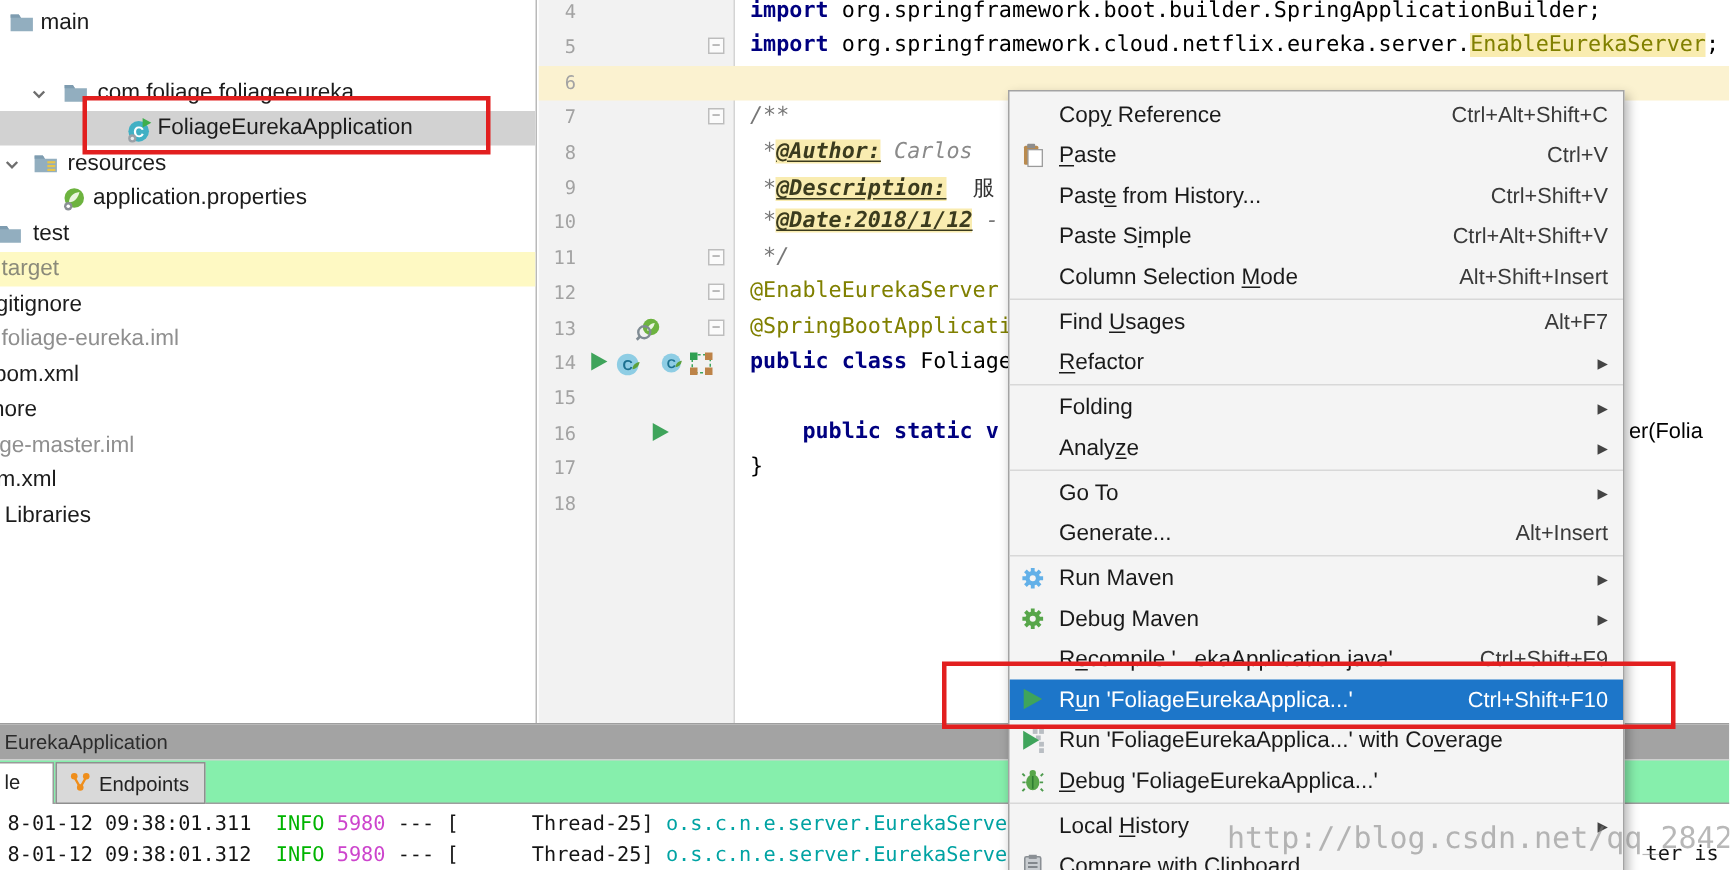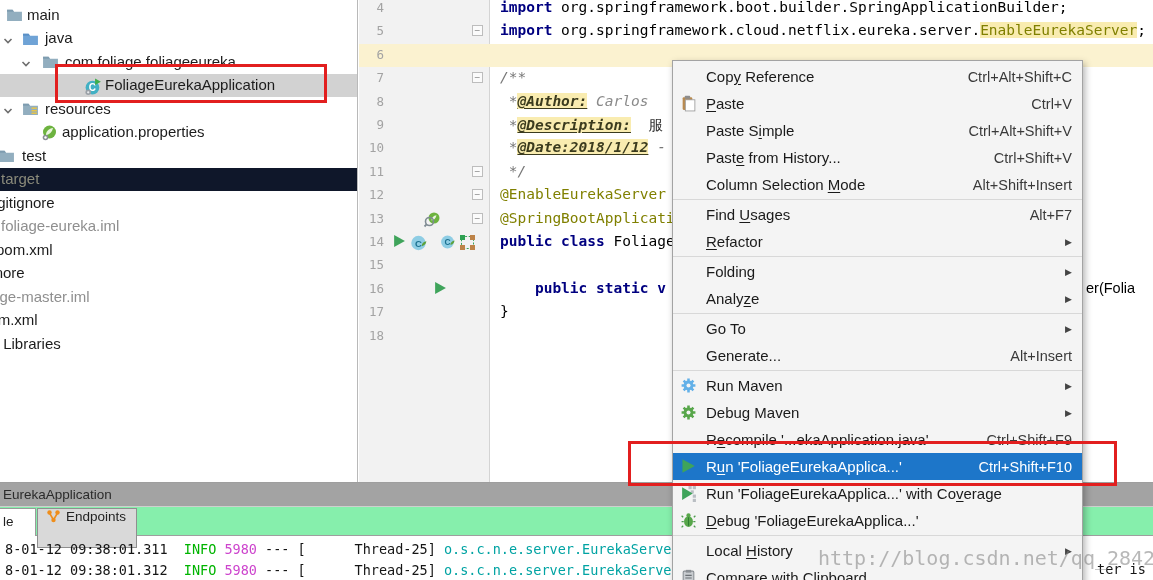--- a/index.html
+++ b/index.html
@@ -43,23 +43,23 @@
   #bottom{position:absolute;left:0;top:482px;width:100%;height:98px;background:#fff;
           border-top:1px solid #9e9e9e;box-sizing:border-box;}
   .rc-title{position:absolute;left:0;top:0;width:100%;height:24px;background:#a3a3a3;
             border-bottom:1px solid #cfcfcf;box-sizing:border-box;}
   .rc-title span{position:absolute;left:3px;top:4px;font-size:13.5px;color:#2b2b2b;}
   .rc-tabs{position:absolute;left:0;top:24px;width:100%;height:29px;background:#86efac;
            border-bottom:1px solid #9e9e9e;box-sizing:border-box;}
   .tab-frag{position:absolute;left:-8px;top:1px;width:44px;height:28px;background:#fff;
             border:1px solid #9a9a9a;border-bottom:none;box-sizing:border-box;}
   .tab-frag span{position:absolute;left:10px;top:5px;font-size:13.5px;color:#222;}
-  .tab-endpoints{position:absolute;left:37px;top:1px;height:40px;padding:0 10px 0 8px;
+  .tab-endpoints{position:absolute;left:37px;top:1px;height:28px;padding:0 10px 0 8px;
                  background:#d9d9d9;border:1px solid #8f8f8f;box-sizing:border-box;
-                 display:flex;align-items:flex-start;gap:5px;font-size:13.5px;color:#222;}
+                 display:flex;align-items:center;gap:5px;font-size:13.5px;color:#222;}
   #console{position:absolute;left:5px;top:56px;font-family:"DejaVu Sans Mono",monospace;
            font-size:13.5px;line-height:21px;color:#151515;white-space:pre;}
   .c-info{color:#00b400;}
   .c-pid{color:#cd44cd;text-align:right;}
   .c-logger{color:#00a3a3;}
   #console-frag{position:absolute;left:1097px;top:78px;font-family:"DejaVu Sans Mono",monospace;
                 font-size:13.5px;color:#151515;white-space:pre;z-index:5;}
 
   
   #menu{position:absolute;left:672px;top:60px;width:411px;height:532px;background:#f4f4f4;
@@ -88,30 +88,20 @@
 
 <div id="app">
   <div id="tree">
       <div class="trow" style="top: 3px;">
         <span class="ticon" style="left: 6px;"><svg width="17" height="17" viewBox="0 0 16 16">
             <path d="M1 3.5h5.2l1.3 2H15v8.5H1z" fill="#92aebf"></path>
             <path d="M1 3.5h5.2l1.3 2H1z" fill="#7e9cb0"></path>
           </svg></span>
         <span class="tlabel" style="left: 27px;">main</span>
       </div>
-      <div class="trow" style="top: 26.5px;">
-        <span class="chev" style="left: 2px;"><svg width="12" height="12" viewBox="0 0 12 12">
-            <path d="M2.5 4l3.5 3.5L9.5 4" stroke="#6e6e6e" stroke-width="1.6" fill="none"></path>
-          </svg></span>
-        <span class="ticon" style="left: 22px;"><svg width="17" height="17" viewBox="0 0 16 16">
-            <path d="M1 3.5h5.2l1.3 2H15v8.5H1z" fill="#6fa3d6"></path>
-            <path d="M1 3.5h5.2l1.3 2H1z" fill="#5b90c6"></path>
-          </svg></span>
-        <span class="tlabel" style="left: 45px;">java</span>
-      </div>
       <div class="trow" style="top: 50px;">
         <span class="chev" style="left: 20px;"><svg width="12" height="12" viewBox="0 0 12 12">
             <path d="M2.5 4l3.5 3.5L9.5 4" stroke="#6e6e6e" stroke-width="1.6" fill="none"></path>
           </svg></span>
         <span class="ticon" style="left: 42px;"><svg width="17" height="17" viewBox="0 0 16 16">
             <path d="M1 3.5h5.2l1.3 2H15v8.5H1z" fill="#92aebf"></path>
             <path d="M1 3.5h5.2l1.3 2H1z" fill="#7e9cb0"></path>
           </svg></span>
         <span class="tlabel" style="left: 65px;">com.foliage.foliageeureka</span>
       </div>
@@ -147,21 +137,21 @@
           </svg></span>
         <span class="tlabel" style="left: 62px;">application.properties</span>
       </div>
       <div class="trow" style="top: 144px;">
         <span class="ticon" style="left: -2px;"><svg width="17" height="17" viewBox="0 0 16 16">
             <path d="M1 3.5h5.2l1.3 2H15v8.5H1z" fill="#92aebf"></path>
             <path d="M1 3.5h5.2l1.3 2H1z" fill="#7e9cb0"></path>
           </svg></span>
         <span class="tlabel" style="left: 22px;">test</span>
       </div>
-      <div class="trow" style="top: 167.5px; background: #0f172a;">
+      <div class="trow" style="top: 167.5px; background: #fef9c3;">
         <span class="tlabel" style="left: 1px; color: rgb(138, 138, 122);">target</span>
       </div>
       <div class="trow" style="top: 191px;">
         <span class="tlabel" style="left: -7px;">.gitignore</span>
       </div>
       <div class="trow" style="top: 214.5px;">
         <span class="tlabel" style="left: 1px; color: rgb(143, 143, 143);">foliage-eureka.iml</span>
       </div>
       <div class="trow" style="top: 238px;">
         <span class="tlabel" style="left: -4px;">pom.xml</span>
@@ -315,29 +305,29 @@
             <rect x="2.5" y="2" width="9" height="12" rx="1" fill="#b98a4e"></rect>
             <rect x="4.5" y="0.8" width="5" height="2.8" rx="0.6" fill="#8d8d8d"></rect>
             <rect x="5" y="4.5" width="9" height="10.5" fill="#fff" stroke="#9a9a9a" stroke-width="0.8"></rect>
           </svg></span>
         <span class="mlabel"><span></span><span class="accel">P</span><span>aste</span></span>
         <span class="mfill"></span>
         <span class="mshort">Ctrl+V</span>
       </div>
       <div class="mi">
         <span class="mic"></span>
+        <span class="mlabel"><span>Past</span><span class="accel">e</span><span> from History...</span></span>
+        <span class="mfill"></span>
+        <span class="mshort">Ctrl+Shift+V</span>
+      </div>
+      <div class="mi">
+        <span class="mic"></span>
         <span class="mlabel"><span>Paste S</span><span class="accel">i</span><span>mple</span></span>
         <span class="mfill"></span>
         <span class="mshort">Ctrl+Alt+Shift+V</span>
-      </div>
-      <div class="mi">
-        <span class="mic"></span>
-        <span class="mlabel"><span>Past</span><span class="accel">e</span><span> from History...</span></span>
-        <span class="mfill"></span>
-        <span class="mshort">Ctrl+Shift+V</span>
       </div>
       <div class="mi">
         <span class="mic"></span>
         <span class="mlabel"><span>Column Selection </span><span class="accel">M</span><span>ode</span></span>
         <span class="mfill"></span>
         <span class="mshort">Alt+Shift+Insert</span>
       </div>
       <div class="msep"></div>
       <div class="mi">
         <span class="mic"></span>

